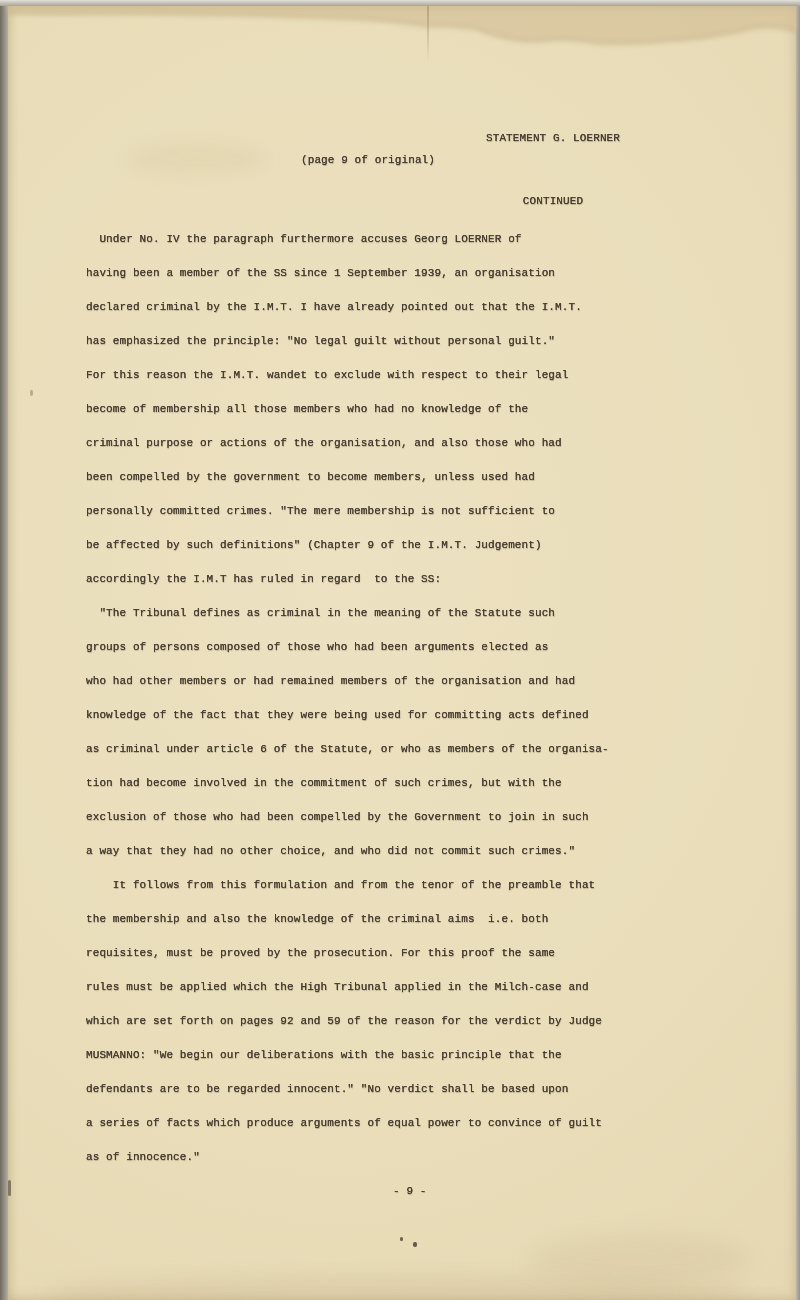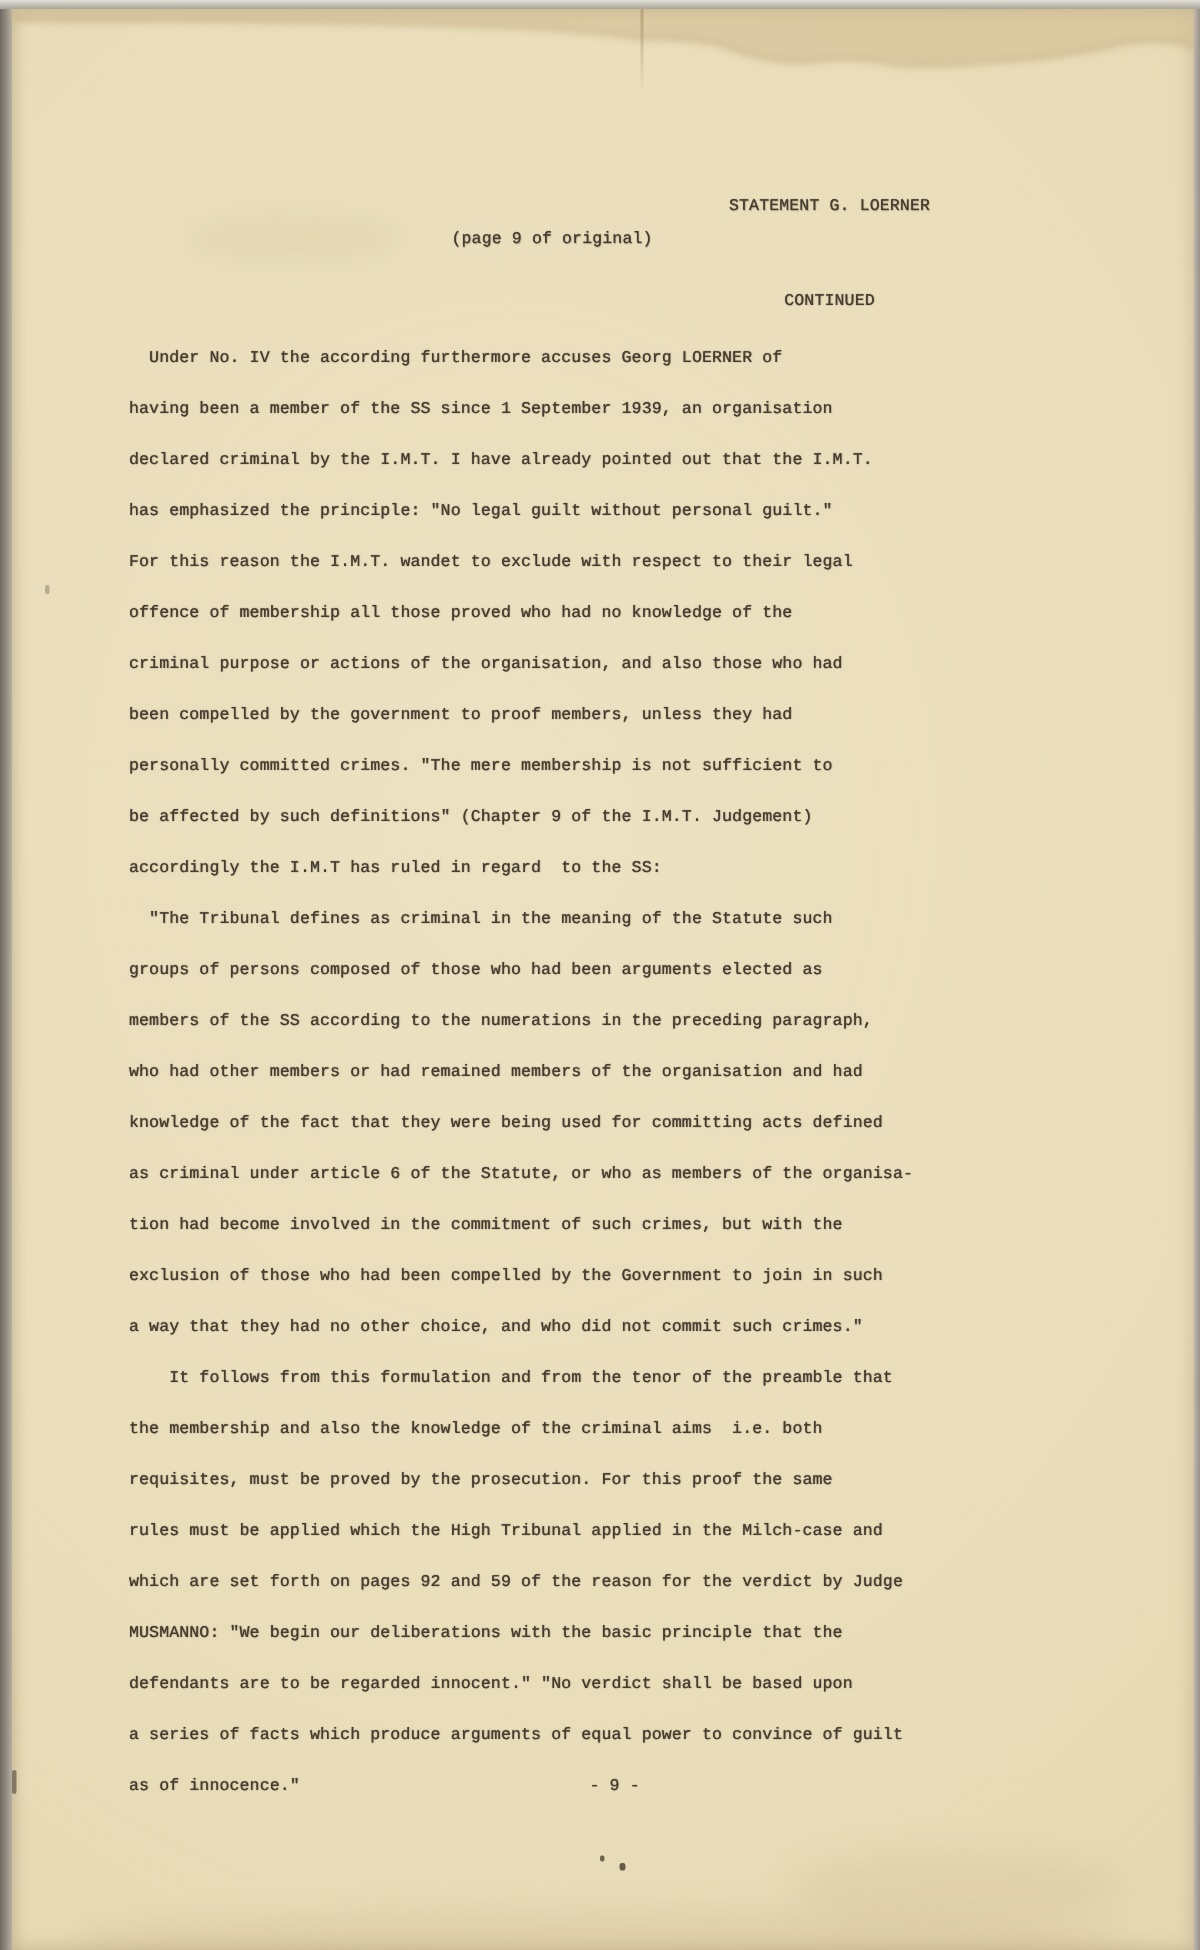--- a/index.html
+++ b/index.html
@@ -71,34 +71,33 @@
 <div class="scan-top"></div>
 
 <div class="doc-header tw">
   <div>STATEMENT G. LOERNER</div>
   <div>CONTINUED</div>
 </div>
 
 <div class="page-note tw">(page 9 of original)</div>
 
 <div class="body-lines">
-  <div class="line tw">  Under No. IV the according furthermore accuses Georg LOERNER of</div>
+  <div class="line tw">  Under No. IV the paragraph furthermore accuses Georg LOERNER of</div>
   <div class="line tw">having been a member of the SS since 1 September 1939, an organisation</div>
   <div class="line tw">declared criminal by the I.M.T. I have already pointed out that the I.M.T.</div>
   <div class="line tw">has emphasized the principle: "No legal guilt without personal guilt."</div>
   <div class="line tw">For this reason the I.M.T. wandet to exclude with respect to their legal</div>
-  <div class="line tw">offence of membership all those proved who had no knowledge of the</div>
+  <div class="line tw">become of membership all those members who had no knowledge of the</div>
   <div class="line tw">criminal purpose or actions of the organisation, and also those who had</div>
-  <div class="line tw">been compelled by the government to proof members, unless they had</div>
+  <div class="line tw">been compelled by the government to become members, unless used had</div>
   <div class="line tw">personally committed crimes. "The mere membership is not sufficient to</div>
   <div class="line tw">be affected by such definitions" (Chapter 9 of the I.M.T. Judgement)</div>
   <div class="line tw">accordingly the I.M.T has ruled in regard  to the SS:</div>
   <div class="line tw">  "The Tribunal defines as criminal in the meaning of the Statute such</div>
   <div class="line tw">groups of persons composed of those who had been arguments elected as</div>
-  <div class="line tw">members of the SS according to the numerations in the preceding paragraph,</div>
   <div class="line tw">who had other members or had remained members of the organisation and had</div>
   <div class="line tw">knowledge of the fact that they were being used for committing acts defined</div>
   <div class="line tw">as criminal under article 6 of the Statute, or who as members of the organisa-</div>
   <div class="line tw">tion had become involved in the commitment of such crimes, but with the</div>
   <div class="line tw">exclusion of those who had been compelled by the Government to join in such</div>
   <div class="line tw">a way that they had no other choice, and who did not commit such crimes."</div>
   <div class="line tw">    It follows from this formulation and from the tenor of the preamble that</div>
   <div class="line tw">the membership and also the knowledge of the criminal aims  i.e. both</div>
   <div class="line tw">requisites, must be proved by the prosecution. For this proof the same</div>
   <div class="line tw">rules must be applied which the High Tribunal applied in the Milch-case and</div>

